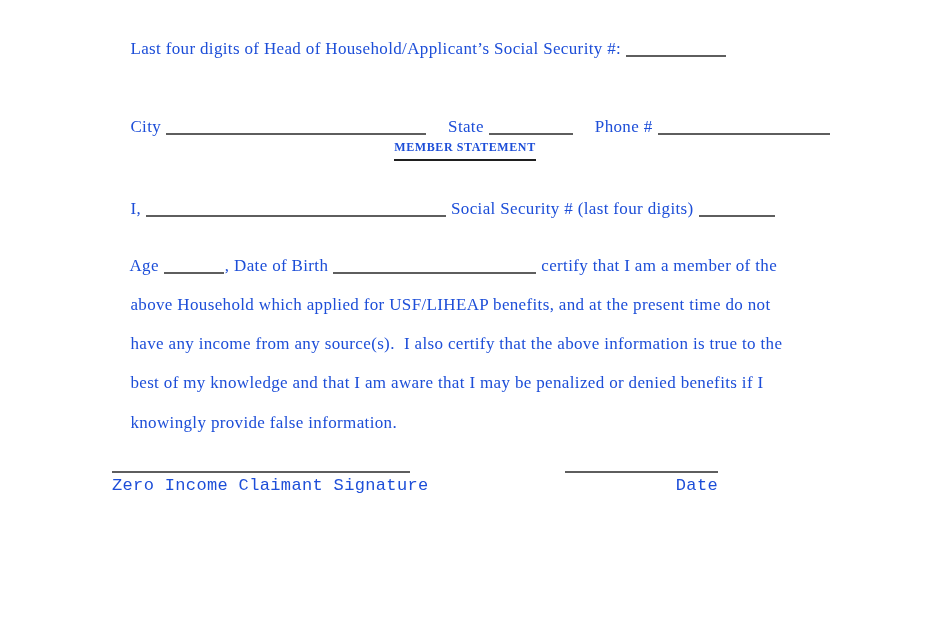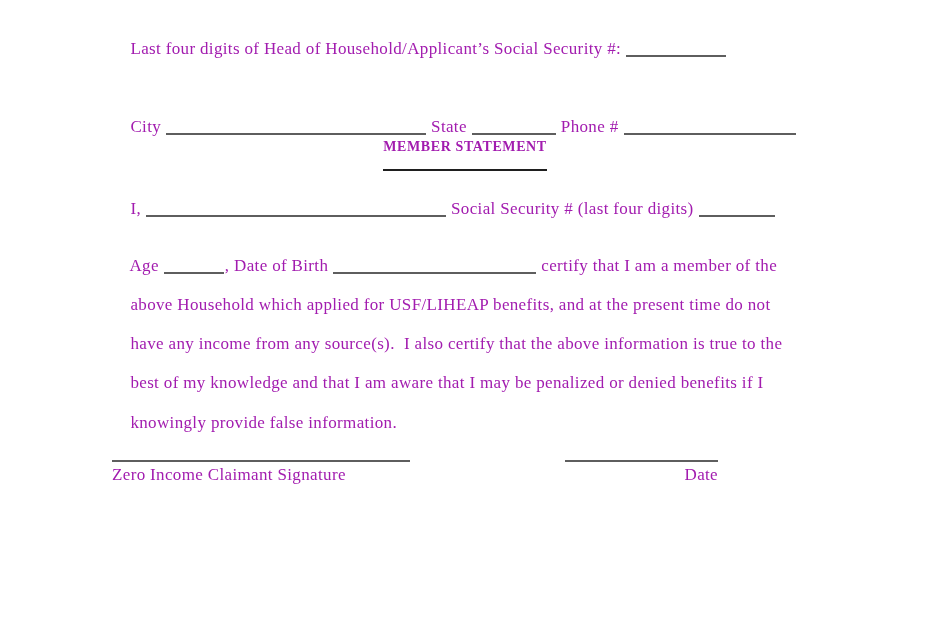--- a/index.html
+++ b/index.html
@@ -7,57 +7,58 @@
     padding: 0;
     background: #ffffff;
   }
   .page {
     position: relative;
     width: 930px;
     height: 620px;
     background: #ffffff;
     font-family: "Liberation Serif", "DejaVu Serif", serif;
     font-size: 17px;
-    color: #a21caf;
+    color: #1d4ed8;
     letter-spacing: 0.35px;
     overflow: hidden;
   }
   .line {
     position: absolute;
     left: 112px;
     line-height: 20px;
     white-space: pre;
   }
   .blank {
     display: inline-block;
     height: 15px;
     border-bottom: 2px solid #5e5e5e;
     vertical-align: -3px;
     margin: 0 5px;
   }
   .blank.tight-right { margin-right: 1px; }
-  .gap-l { }
+  .gap-l { margin-left: 17px; }
   .heading-line {
     position: absolute;
     left: 0;
     width: 930px;
     text-align: center;
     line-height: 22px;
   }
   .heading-text {
     display: inline-block;
     font-weight: bold;
-    font-size: 14px;
+    font-size: 12px;
     letter-spacing: 0.6px;
     border-bottom: 2.5px solid #1f1f1f;
-    padding-bottom: 11px;
+    padding-bottom: 1px;
   }
   .sig-group {
     position: absolute;
-    top: 447px;
+    top: 458px;
+    font-family: Liberation Mono, monospace;
   }
   .sig-rule {
     border-bottom: 2px solid #5e5e5e;
     height: 13px;
   }
   .sig-label {
     margin-top: 3px;
     line-height: 20px;
     white-space: pre;
   }

